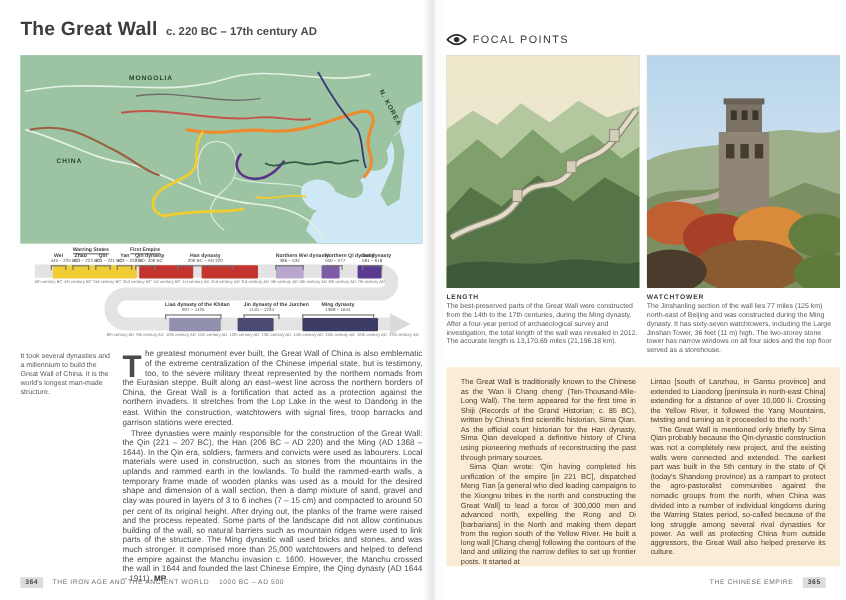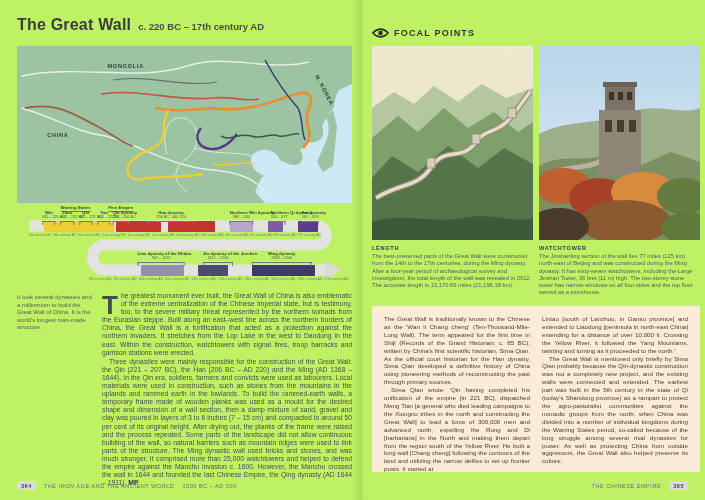--- a/index.html
+++ b/index.html
@@ -1,17 +1,17 @@
 <!DOCTYPE html>
 <html><head>
 <meta charset="utf-8">
 <style>
   html,body{margin:0;padding:0;}
   body{font-family:"Liberation Sans",sans-serif;background:#b9b9b9;}
-  .spread{position:relative;width:705px;height:500px;background:#bef264;overflow:hidden;}
+  .spread{position:relative;width:705px;height:500px;background:#ffffff;overflow:hidden;}
   .gutter{position:absolute;left:352px;top:0;width:20px;height:100%;
     background:linear-gradient(90deg,rgba(0,0,0,0.00),rgba(0,0,0,0.10) 45%,rgba(0,0,0,0.02) 55%,rgba(0,0,0,0.0));}
   
   .page-left{position:absolute;left:0;top:0;width:352px;height:500px;}
   .title-row{position:absolute;left:17px;top:16px;white-space:nowrap;}
   .title{font-size:16px;font-weight:bold;color:#3c3c3c;letter-spacing:.2px;}
   .subtitle{font-size:9.5px;font-weight:bold;color:#4a4a4a;margin-left:7px;}
   .map{position:absolute;left:17px;top:46px;width:335px;height:157px;background:#9cc3a2;overflow:hidden;}
   .map svg{position:absolute;inset:0;}
   .map-label{position:absolute;font-size:5.5px;font-weight:bold;color:#1f3f2b;letter-spacing:.8px;white-space:nowrap;}
@@ -32,21 +32,21 @@
   
   .side-caption{position:absolute;left:17px;top:294px;width:78px;font-size:5.9px;line-height:7.6px;color:#5a5a5a;}
   .body-text{position:absolute;left:102px;top:292px;width:250px;font-size:6.8px;line-height:8.1px;color:#4c4c4c;text-align:justify;}
   .body-text p{margin:0;}
   .body-text p + p{text-indent:7px;margin-top:1px;}
   .dropcap{float:left;font-size:26px;line-height:22px;font-weight:bold;color:#4a4a4a;padding:2px 3px 0 0;}
   .byline{font-weight:bold;color:#333;}
   
   .page-right{position:absolute;left:370px;top:0;width:335px;height:500px;}
   .focal{position:absolute;left:2px;top:28px;display:flex;align-items:center;gap:5px;}
-  .focal .txt{font-size:9px;font-weight:bold;color:#353535;letter-spacing:1.2px;}
+  .focal .txt{font-size:9px;font-weight:normal;color:#353535;letter-spacing:1.2px;}
   .photos{position:absolute;left:2px;top:46px;width:328px;display:flex;gap:6px;}
   .photo{width:161px;height:194px;overflow:hidden;background:#ccc;}
   .photo svg{display:block;}
   .photo-captions{position:absolute;left:2px;top:245px;width:328px;display:flex;gap:6px;}
   .pcap{width:161px;}
   .pcap .ct{font-size:5.6px;font-weight:bold;letter-spacing:.7px;color:#3a3a3a;margin-bottom:2px;}
   .pcap .cb{font-size:5.8px;line-height:7.3px;color:#5a5a5a;}
   .records{position:absolute;left:2px;top:306px;width:328px;height:166px;background:#fbecd8;box-sizing:border-box;padding:9px 12px;}
   .records .rt{font-size:11px;font-weight:bold;color:#433227;letter-spacing:.8px;margin-bottom:5px;}
   .records .cols{display:flex;gap:12px;}

